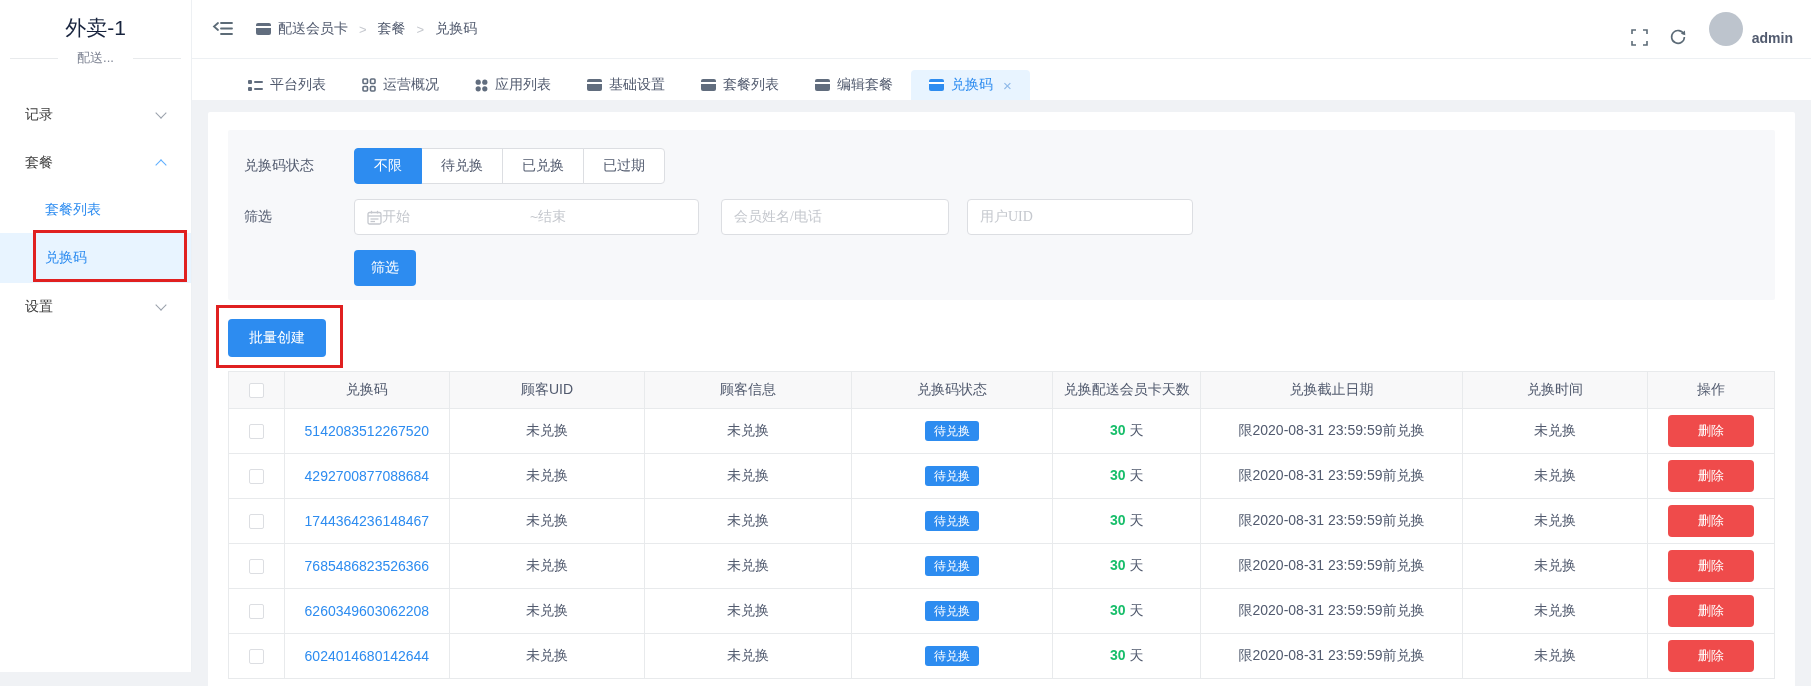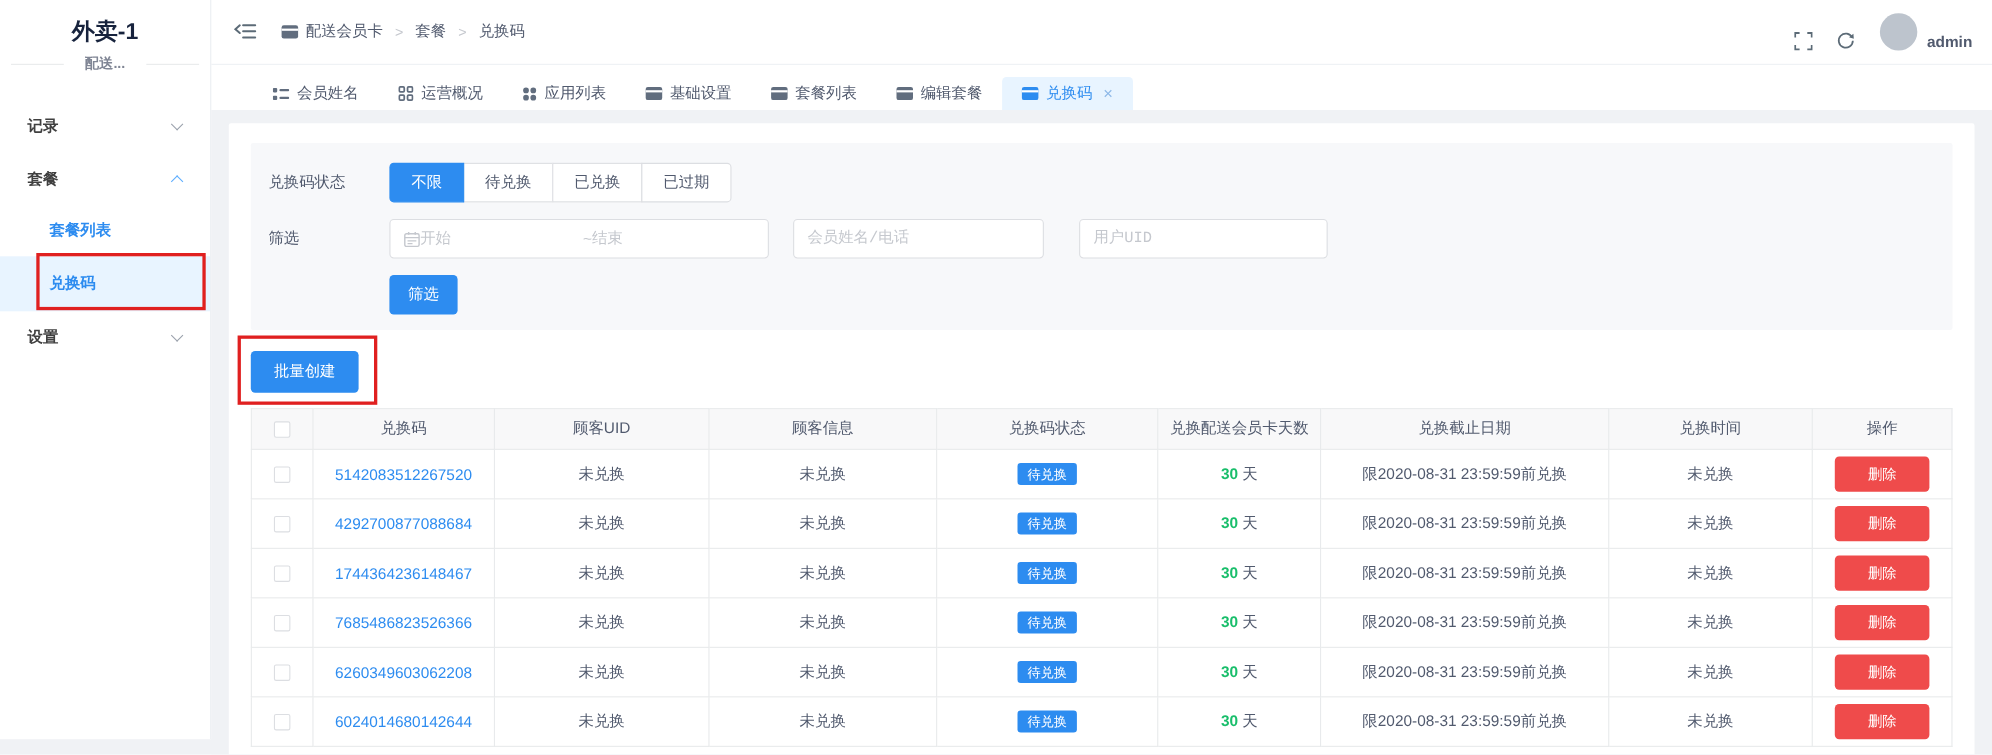--- a/index.html
+++ b/index.html
@@ -3,21 +3,21 @@
 <meta charset="utf-8">
 <style>
   * { margin:0; padding:0; box-sizing:border-box; }
   html,body { width:1811px; height:686px; overflow:hidden; }
   body {
     font-family:"Liberation Sans","DejaVu Sans",sans-serif;
     font-size:14px; color:#515a6e; background:#f0f2f5; position:relative;
   }
   
   .sidebar { position:absolute; left:0; top:0; width:192px; height:672px;
-    background:#fff; border-right:1px solid #edf0f3; z-index:5;font-weight:bold; }
+    background:#fff; border-right:1px solid #edf0f3; z-index:5; }
   .logo-title { text-align:center; padding-top:14px; font-size:21px; color:#17233d; }
   .logo-sub { margin-top:7px; padding:0 10px; display:flex; align-items:center; gap:19px;
     color:#808695; font-size:13px; }
   .logo-sub .hline { flex:1; height:1px; background:#e8eaec; }
   .menu { margin-top:24px; }
   .menu-item { height:48px; display:flex; align-items:center; justify-content:space-between;
     padding:0 26px 0 25px; color:#404040; cursor:pointer;gap:12px; }
   .chev { width:8px; height:8px; border-right:1.5px solid #99a0ab; border-bottom:1.5px solid #99a0ab;
     transform:rotate(45deg); margin-top:-4px; }
   .chev.up { transform:rotate(-135deg); margin-top:4px; }
@@ -62,24 +62,24 @@
     color:#515a6e; font-size:14px; margin-left:-1px; cursor:pointer;
     font-family:inherit; }
   .fbtn:first-child { border-radius:4px 0 0 4px; margin-left:0; }
   .fbtn:last-child { border-radius:0 4px 4px 0; }
   .fbtn.active { background:#2d8cf0; border-color:#2d8cf0; color:#fff; position:relative; }
   .date-box { width:345px; height:36px; background:#fff; border:1px solid #dcdee2;
     border-radius:4px; display:flex; align-items:center; padding:0 12px; cursor:text; }
   .ph { color:#c5c8ce; }
   .date-box .seg { flex:1; }
   .txt-input { height:36px; background:#fff; border:1px solid #dcdee2; border-radius:4px;
-    padding:0 12px; font-size:14px; color:#515a6e; font-family:Liberation Mono, monospace; outline:none; }
+    padding:0 12px; font-size:14px; color:#515a6e; font-family:Liberation Serif, serif; outline:none; }
   .txt-input::placeholder { color:#c5c8ce; }
   .input-member { width:228px; margin-left:22px; }
-  .input-uid { width:226px; margin-left:32px; }
+  .input-uid { width:226px; margin-left:18px; }
   .blue-btn { height:36px; padding:0 17px; background:#2d8cf0; border:none; border-radius:4px;
     color:#fff; font-size:14px; cursor:pointer; font-family:inherit; }
   .toolbar { margin-top:19px; position:relative; display:inline-block; }
   .batch-btn { height:38px; padding:0 21px; }
   .toolbar-redbox { position:absolute; left:-12px; top:-14px; right:-17px; bottom:-11px;
     border:3px solid #e02020; pointer-events:none; }
   
   table { width:100%; border-collapse:collapse; margin-top:14px; table-layout:fixed; }
   th, td { border:1px solid #e8eaec; text-align:center; font-size:14px; color:#515a6e;
     font-weight:400; }
@@ -182,21 +182,21 @@
   <div class="tabstrip">
     <div class="tab">
       <svg width="15" height="13" viewBox="0 0 15 13">
         <g fill="#616d7e">
             <rect x="0" y="1" width="4" height="4" rx="1"></rect>
             <rect x="6" y="2" width="9" height="2" rx="1"></rect>
         <rect x="0" y="8" width="4" height="4" rx="1"></rect>
             <rect x="6" y="9" width="9" height="2" rx="1"></rect>
           </g>
       </svg>
-      <span>会员姓名</span>
+      <span>平台列表</span>
     </div>
     <div class="tab">
       <svg width="14" height="14" viewBox="0 0 14 14">
         <g fill="none" stroke="#616d7e" stroke-width="1.6">
             <rect x="1" y="1" width="4.5" height="4.5" rx="1"></rect>
         <rect x="8.5" y="1" width="4.5" height="4.5" rx="1"></rect>
             <rect x="1" y="8.5" width="4.5" height="4.5" rx="1"></rect>
         <rect x="8.5" y="8.5" width="4.5" height="4.5" rx="1"></rect>
           </g>
       </svg>

